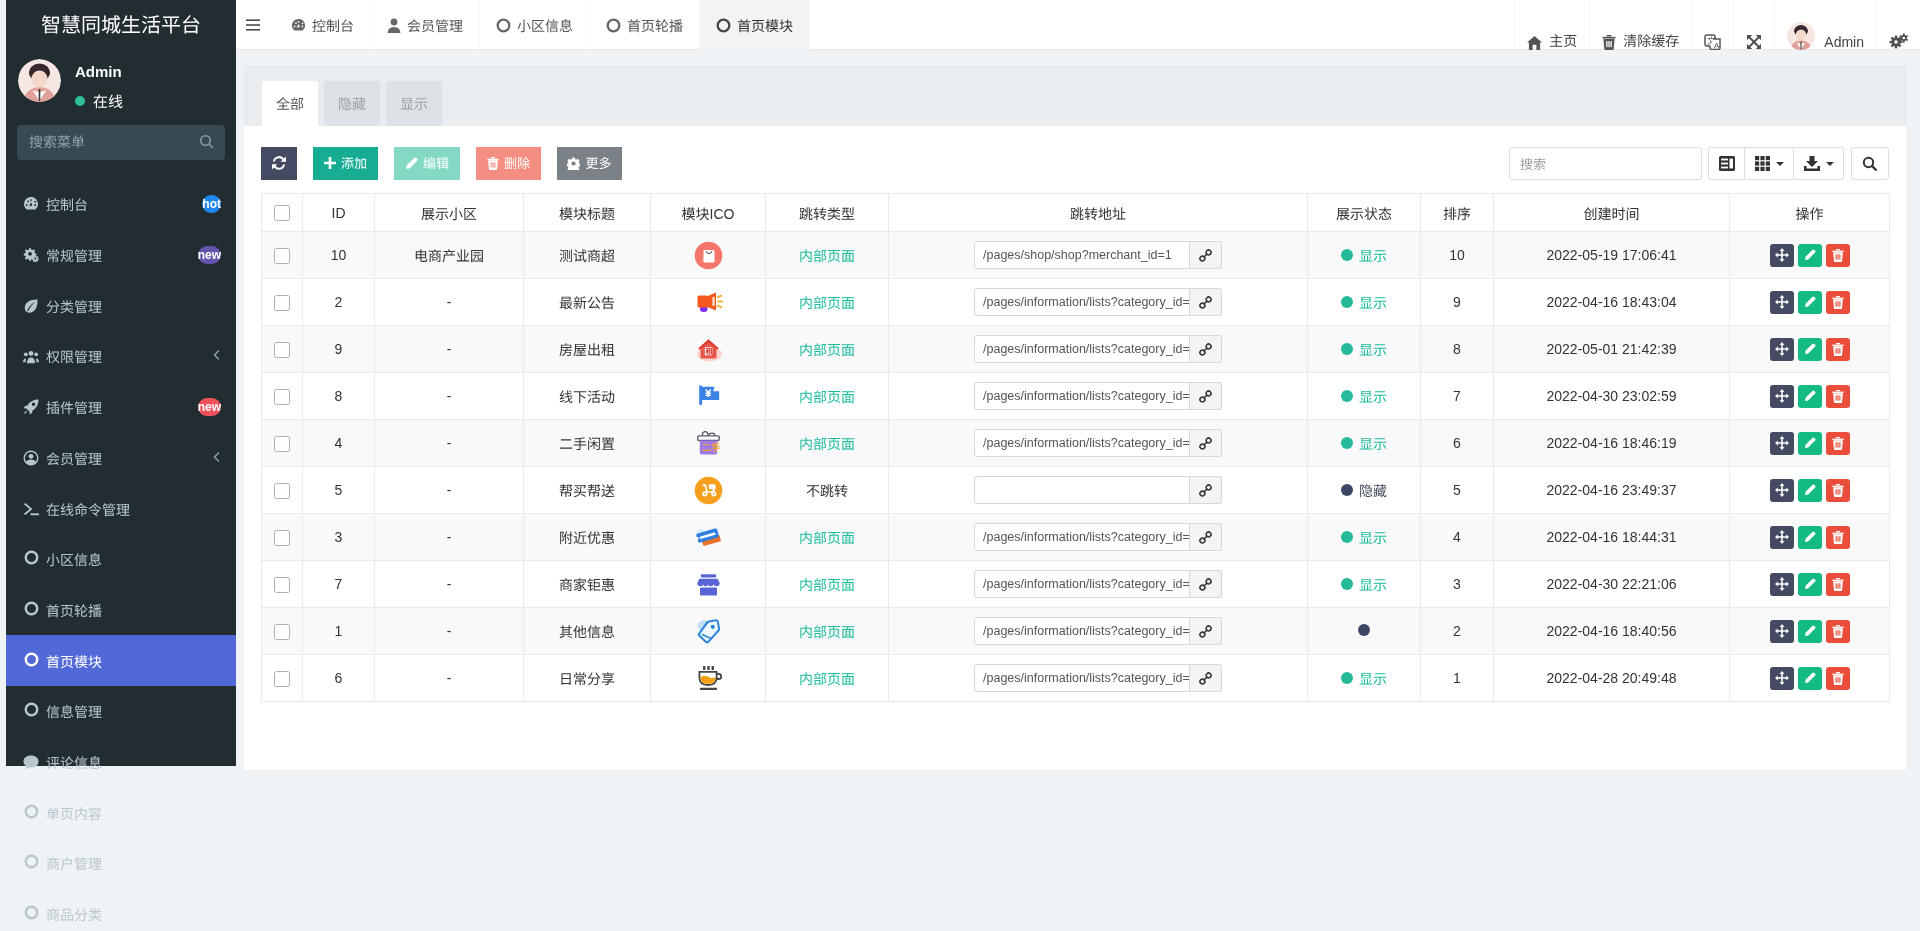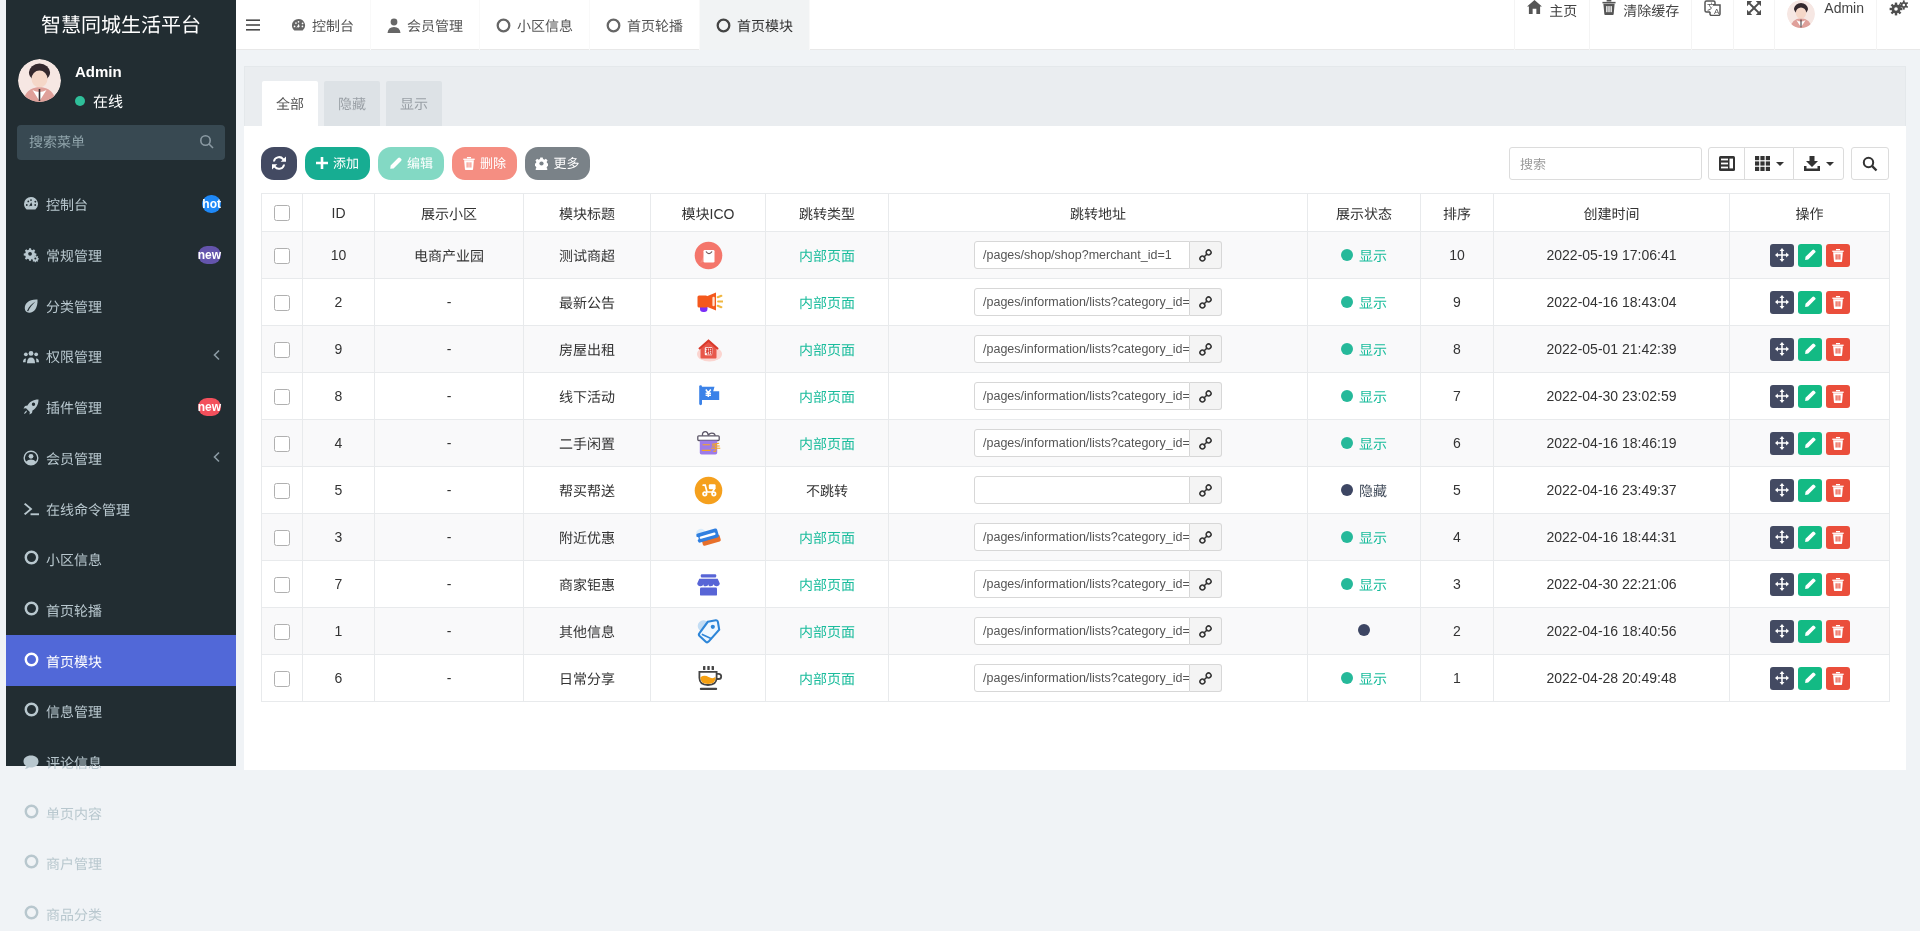--- a/index.html
+++ b/index.html
@@ -29,35 +29,35 @@
 .chev { position:absolute; right:16px; top:50%; transform:translateY(-50%); color:#8b9aa3; font-size:13px; }
 
 
 .topnav { position:absolute; left:230px; top:0; width:1690px; height:50px; background:#fff; border-bottom:1px solid #e8e8e8; z-index:20; }
 .tn-left { position:absolute; left:0; top:0; height:50px; display:flex; }
 .tn-burger { width:45px; height:50px; display:flex; align-items:center; justify-content:center; color:#434a54; font-size:18px; }
 .tn-item { height:50px; display:flex; align-items:center; padding:0 16px; color:#555; font-size:14px; border-right:1px solid #f9f9f9; }
 .tn-item .ti { margin-right:6px; color:#666; display:flex; }
 .tn-item.active { background:#f1f3f4; }
 .tn-right { position:absolute; right:0; top:0; height:50px; display:flex; align-items:center; }
-.tn-ritem { height:50px; display:flex; align-items:flex-start; padding:0 12px; color:#444; font-size:14px; border-left:1px solid #f4f4f4; }
+.tn-ritem { height:50px; display:flex; align-items:flex-end; padding:0 12px; color:#444; font-size:14px; border-left:1px solid #f4f4f4; }
 .tn-ritem .ti { margin-right:7px; display:flex; }
 .tn-avatar { width:28px; height:28px; border-radius:50%; overflow:hidden; margin-right:9px; }
 
 
 .main { position:absolute; left:230px; top:50px; width:1690px; height:881px; background:#f0f3f6; }
 .panel { position:absolute; left:14px; top:16px; width:1662px; }
 .phead { height:60px; background:#eaedf0; border:1px solid #e4e8eb; border-bottom:0; padding:14px 17px 0; display:flex; }
 .ptab { height:46px; line-height:46px; padding:0 14px; font-size:14px; color:#9aa0a6; background:#dde2e6; margin-right:6px; border-radius:2px 2px 0 0; }
 .ptab.active { background:#fff; color:#555; }
 .pbody { background:#fff; padding:21px 17px 0; min-height:644px; position:relative; }
 
 
 .toolbar { height:33px; margin-bottom:13px; position:relative; }
-.tbtn { display:inline-block; height:33px; line-height:33px; border-radius:13px; color:#fff; font-size:13px; text-align:center; vertical-align:top; margin-right:8px; }
+.tbtn { display:inline-block; height:33px; line-height:33px; border-radius:0; color:#fff; font-size:13px; text-align:center; vertical-align:top; margin-right:16px; }
 .tb-refresh { width:36px; background:#434a62; }
 .tb-add { width:65px; background:#17ad92; }
 .tb-edit { width:66px; background:#83d9c4; }
 .tb-del { width:65px; background:#f58e82; }
 .tb-more { width:65px; background:#7a8288; }
 .tsearch { position:absolute; right:0; top:0; height:33px; display:flex; }
 .tsearch input { width:193px; height:33px; border:1px solid #dcdcdc; border-radius:3px; padding:0 10px; font-size:13px; color:#999; font-family:"Liberation Sans",sans-serif; outline:none; }
 .tgroup { display:flex; margin-left:6px; }
 .tgbtn { height:33px; border:1px solid #dcdcdc; background:#fff; display:flex; align-items:center; justify-content:center; margin-left:-1px; }
 .tgbtn.first { border-radius:3px 0 0 3px; margin-left:0; }

